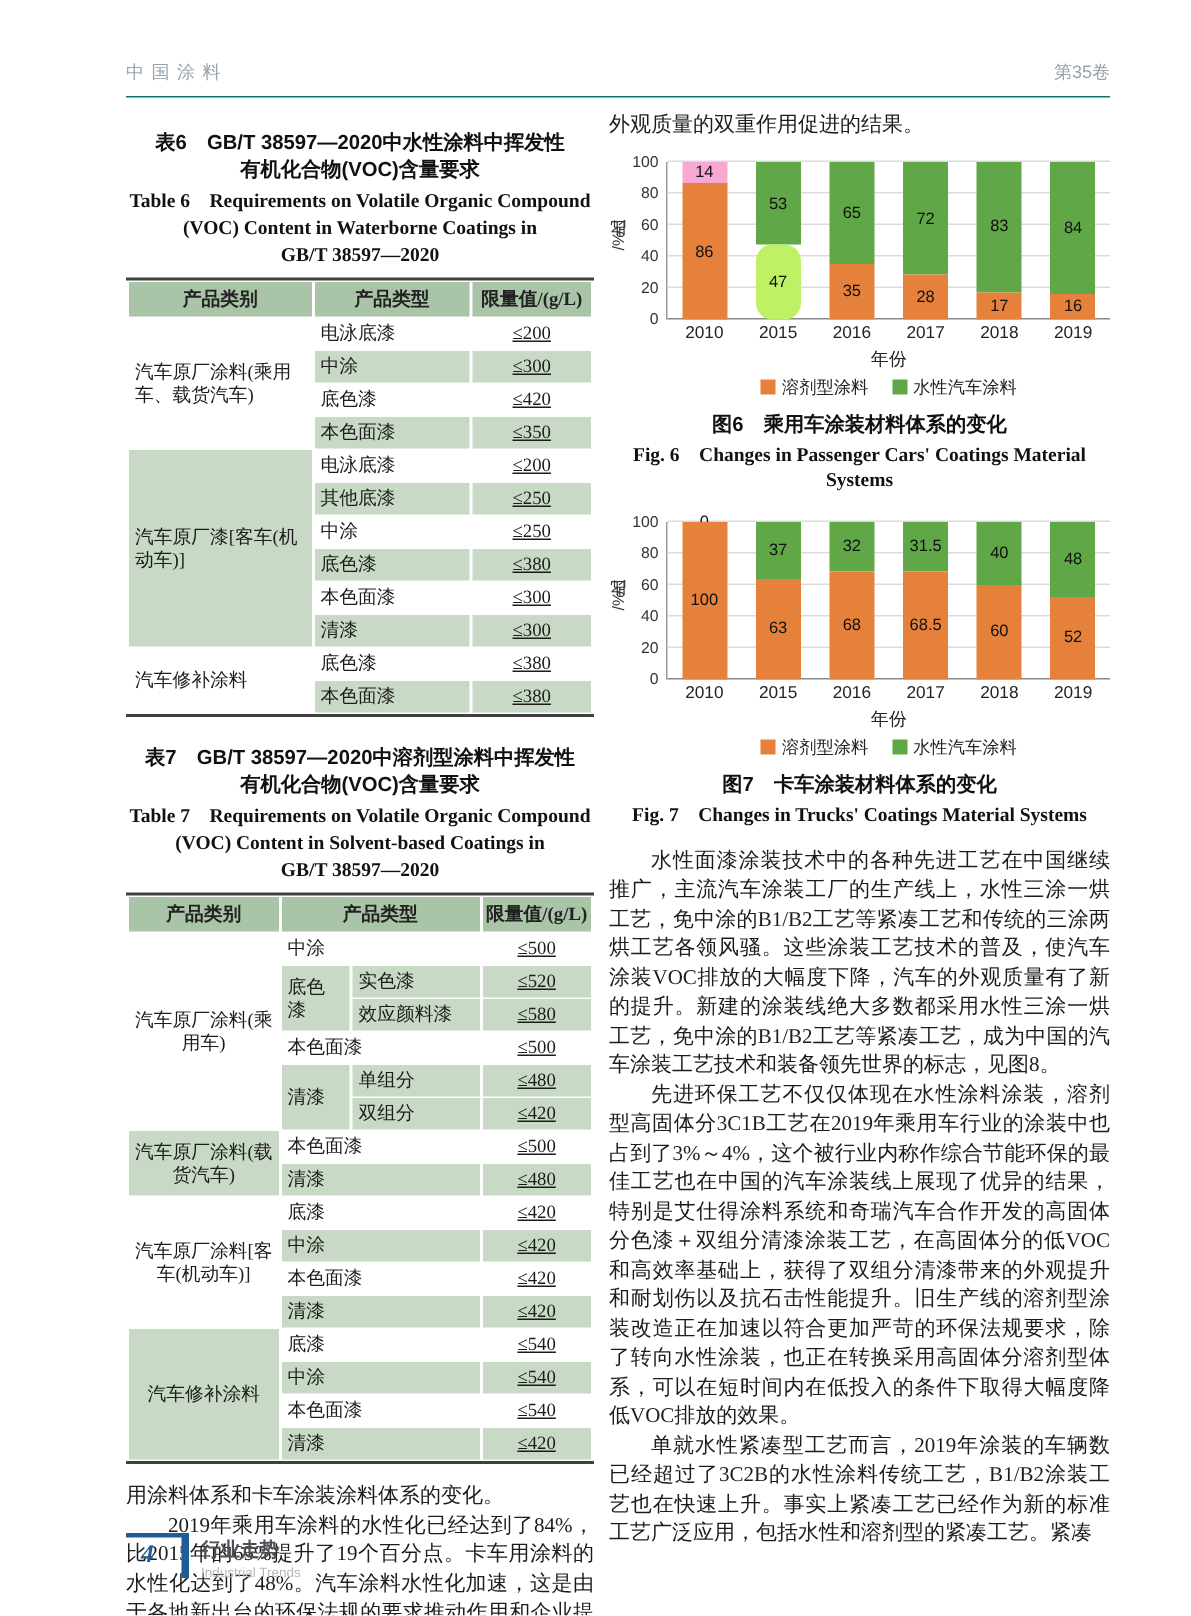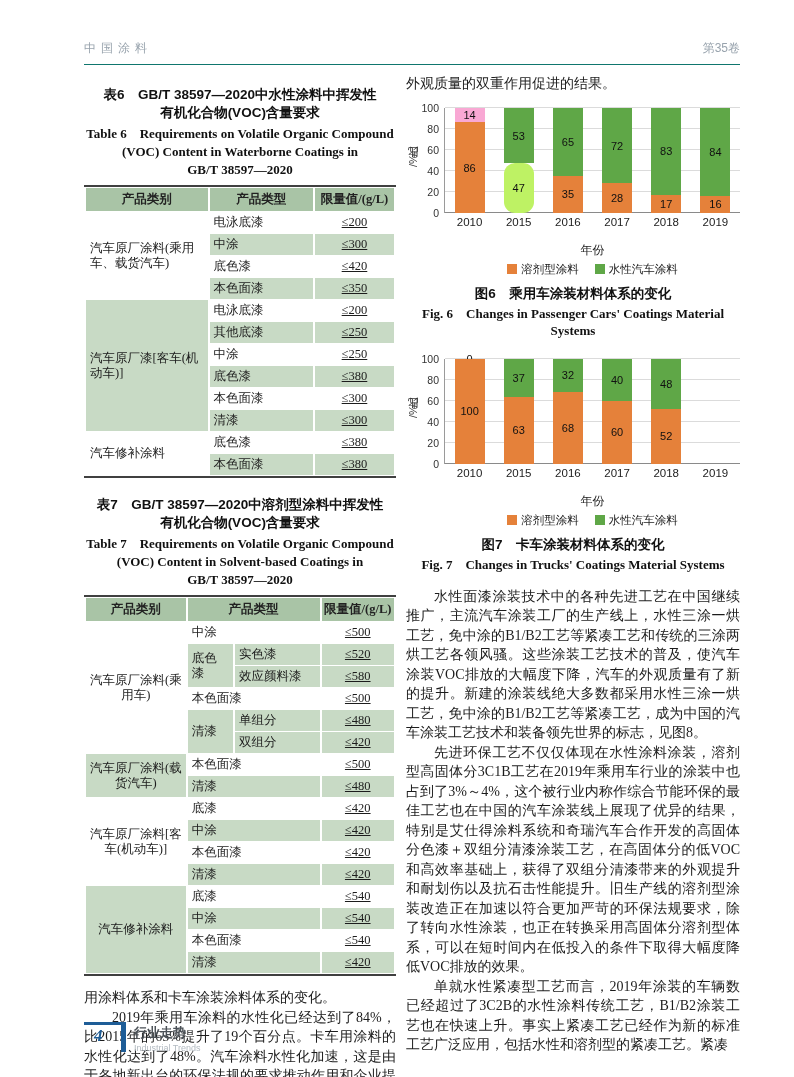--- a/index.html
+++ b/index.html
@@ -45,21 +45,21 @@
   .c-plot{position:relative;flex:1;border-left:1px solid #9a9a9a;}
   .c-grid{position:absolute;left:0;right:0;height:1px;background:#dbdbdb;}
   .c-grid.axis{background:#8a8a8a;}
   .c-bars{position:absolute;left:0;right:0;top:0;bottom:0;display:grid;grid-template-columns:repeat(6,1fr);}
   .c-col{position:relative;display:flex;flex-direction:column;justify-content:flex-end;align-items:center;}
   .c-seg{width:30px;position:relative;overflow:visible;}
   .c-vlab{position:absolute;left:50%;top:50%;transform:translate(-50%,-50%);
           font:11px "Liberation Sans",sans-serif;color:#111;white-space:nowrap;}
   .c-xticks{display:grid;grid-template-columns:repeat(6,1fr);margin-left:39px;margin-top:3px;}
   .c-xtick{text-align:center;font:11.5px "Liberation Sans",sans-serif;color:#222;}
-  .c-xlab{text-align:center;margin-left:39px;margin-top:14px;font:12px "Liberation Sans",sans-serif;color:#222;}
+  .c-xlab{text-align:center;margin-left:39px;margin-top:3px;font:12px "Liberation Sans",sans-serif;color:#222;}
   .c-legend{display:flex;justify-content:center;gap:16px;margin-top:3px;margin-left:39px;}
   .c-litem{display:inline-flex;align-items:center;}
   .c-lsq{display:inline-block;width:10px;height:10px;margin-right:4px;flex:none;}
   .c-ltext{font:11.5px "Liberation Sans",sans-serif;color:#222;}
   .cap-cn{text-align:center;font:bold 13.5px "Liberation Sans",sans-serif;margin-top:8px;color:#111;}
   .cap-en{text-align:center;font:bold 13px "Liberation Serif",serif;line-height:17px;margin-top:2px;color:#111;}
   
   .footer{position:absolute;left:84px;top:1022px;display:flex;align-items:flex-start;}
   .pg-badge{position:relative;width:42px;height:30px;flex:none;}
   .pg-top{position:absolute;top:0;left:0;right:0;height:3px;background:#1e5d97;}
@@ -384,20 +384,28 @@
                 </div>
                 <div class="c-col">
                   <div class="c-seg" style="height: 33.6px; background: rgb(95, 167, 71);">
                     <span class="c-vlab">32</span>
                   </div>
                   <div class="c-seg" style="height: 71.4px; background: rgb(229, 129, 58);">
                     <span class="c-vlab">68</span>
                   </div>
                 </div>
                 <div class="c-col">
+                  <div class="c-seg" style="height: 33.075px; background: rgb(95, 167, 71);">
+                    <span class="c-vlab">31.5</span>
+                  </div>
+                  <div class="c-seg" style="height: 71.925px; background: rgb(229, 129, 58);">
+                    <span class="c-vlab">68.5</span>
+                  </div>
+                </div>
+                <div class="c-col">
                   <div class="c-seg" style="height: 42px; background: rgb(95, 167, 71);">
                     <span class="c-vlab">40</span>
                   </div>
                   <div class="c-seg" style="height: 63px; background: rgb(229, 129, 58);">
                     <span class="c-vlab">60</span>
                   </div>
                 </div>
                 <div class="c-col">
                   <div class="c-seg" style="height: 50.4px; background: rgb(95, 167, 71);">
                     <span class="c-vlab">48</span>

